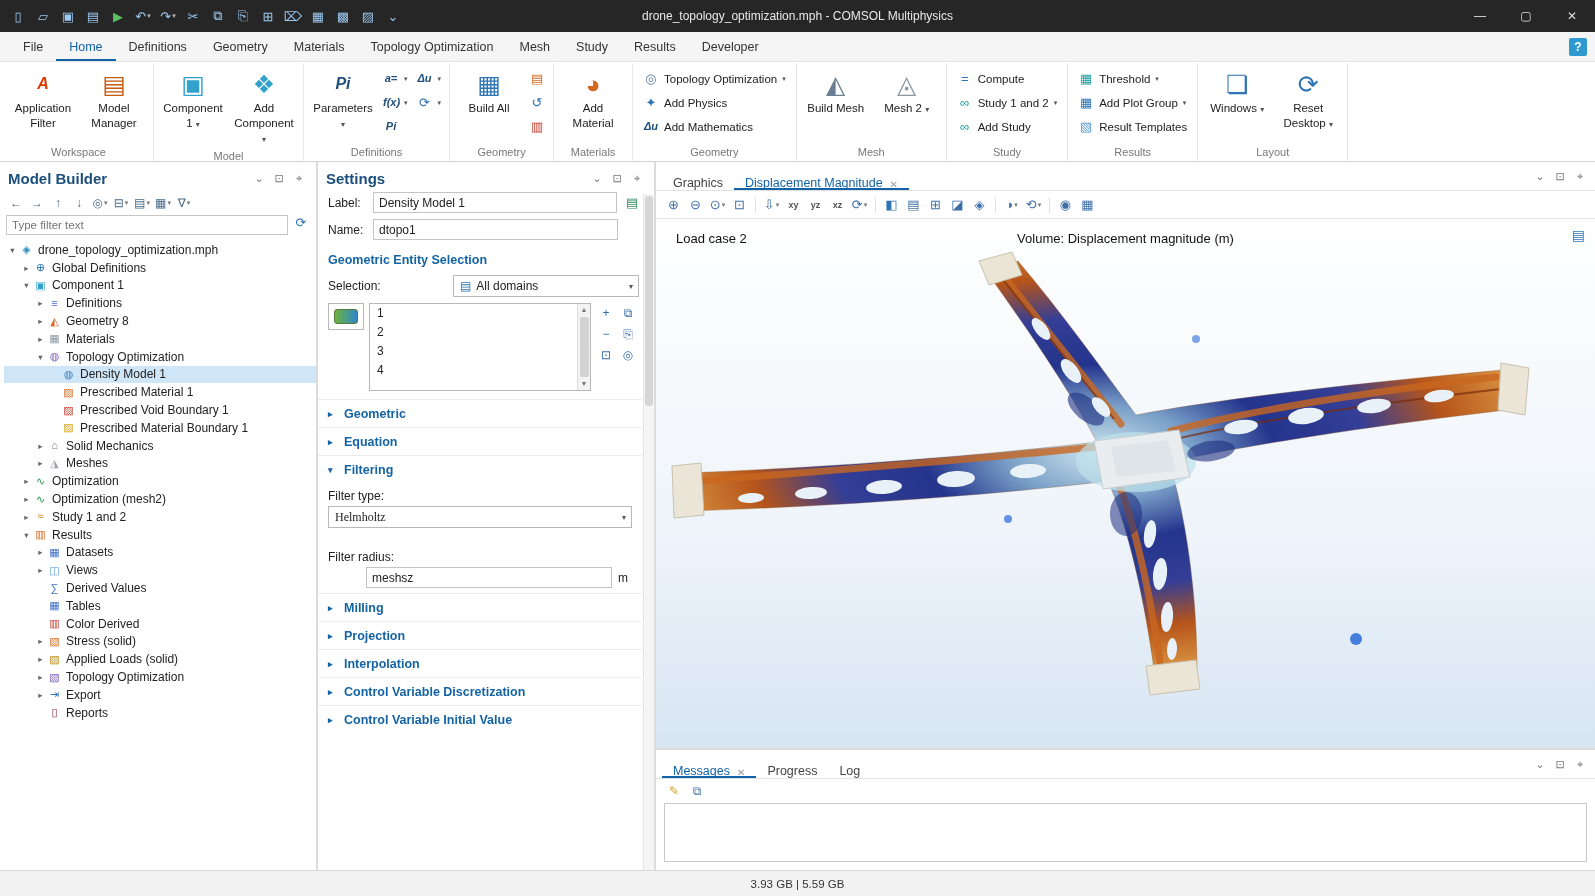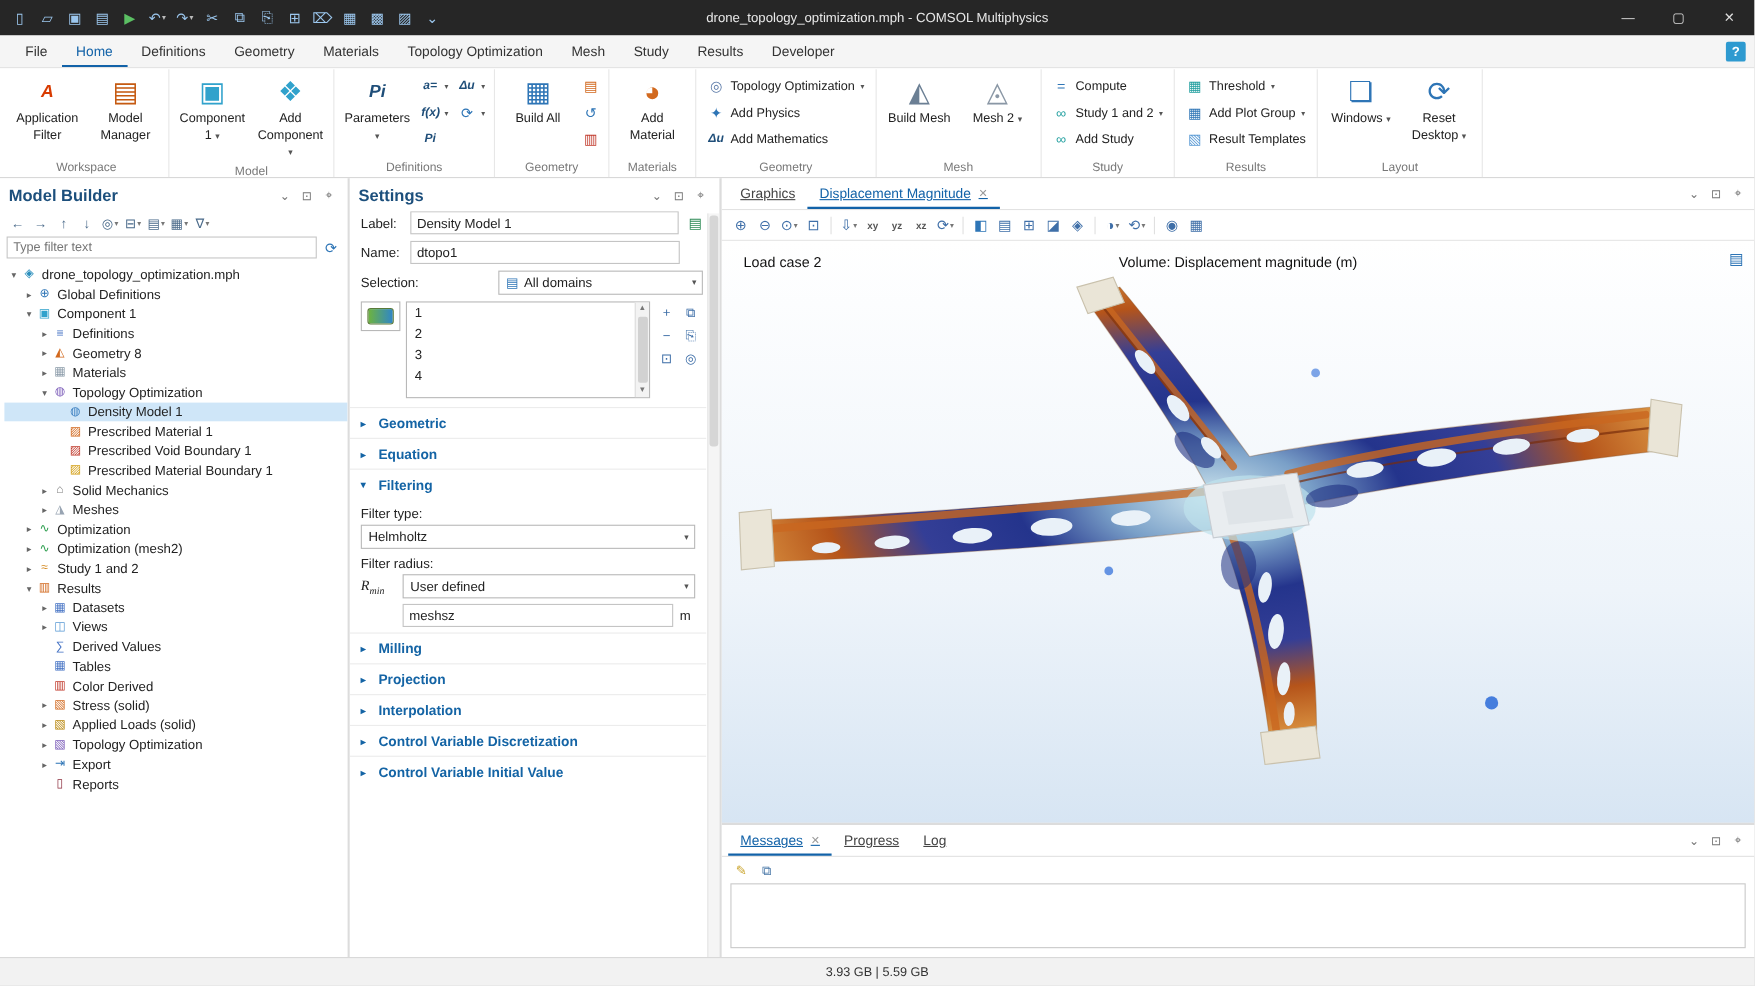--- a/index.html
+++ b/index.html
@@ -47,21 +47,21 @@
   .settings-panel { width:338px; border-right:2px solid #dcdcdc; flex:none; position:relative; overflow:hidden; }
   .panel-header { height:30px; display:flex; align-items:center; padding:2px 8px 0; flex:none; }
   .panel-title { font-size:15px; font-weight:bold; color:#1c4f7c; flex:1; white-space:nowrap; }
   .panel-icons { display:flex; gap:2px; }
   .panel-icons .p-ico { width:18px; text-align:center; color:#777; font-size:11px; }
 
   
   .mb-toolbar { display:flex; align-items:center; gap:1px; padding:1px 6px 3px; flex:none; }
   .mb-tool { min-width:20px; height:19px; display:flex; align-items:center; justify-content:center; color:#4a6a8a; font-size:12px; border-radius:2px; }
   .mb-tool .dd { font-size:7px; color:#777; margin-left:1px; }
-  .mb-filter { display:flex; align-items:center; gap:4px; margin:0 6px 4px; flex:none; }
+  .mb-filter { display:flex; align-items:flex-start; gap:4px; margin:0 6px 4px; flex:none; }
   .mb-filter input { flex:1; height:20px; border:1px solid #c6c6c6; padding:0 5px; font-size:11.5px; font-family:inherit; color:#333; }
   .mb-refresh { color:#2e75b6; font-size:13px; width:18px; text-align:center; }
   .tree { flex:1; overflow:hidden; padding:2px 0 0 4px; }
   .tree-row { display:flex; align-items:center; height:17.8px; white-space:nowrap; padding-right:4px; }
   .tree-row.selected { background:#cfe6f8; }
   .tw { width:13px; flex:none; font-size:8.5px; color:#666; text-align:center; }
   .ti { width:15px; flex:none; text-align:center; font-size:11px; line-height:1; margin-right:4px; }
   .tl { font-size:12px; color:#222; }
 
   
@@ -76,21 +76,21 @@
   .section-h.noline { border-top:none; }
   .section-h .chev { font-size:9px; width:10px; }
   .collapse-row { display:flex; align-items:center; gap:6px; color:#1464a5; font-weight:bold; font-size:12.5px; padding:7px 10px 6px; border-top:1px solid #ececec; }
   .collapse-row .chev { font-size:9px; width:10px; }
   .ges-row { display:flex; align-items:center; margin:2px 0 6px 10px; }
   .ges-row .glabel { width:125px; flex:none; }
   .dropdown { height:22px; border:1px solid #b8b8b8; background:#fff; display:flex; align-items:center; gap:5px; padding:0 20px 0 6px; position:relative; font-size:12px; color:#222; }
   .dropdown::after { content:"▾"; position:absolute; right:5px; top:50%; transform:translateY(-50%); font-size:8px; color:#555; }
   .dropdown .dd-ico { color:#2e75b6; font-size:12px; }
   .dropdown.w190 { width:186px; }
-  .dropdown.full { margin:2px 10px 6px; }
+  .dropdown.full { margin:2px 10px 22px;font-family:Liberation Serif, serif; }
   .dropdown.grow { flex:1; }
   .flabel { margin:6px 10px 3px; }
   .sel-block { display:flex; gap:5px; margin:2px 4px 8px 10px; }
   .sel-thumb { width:36px; height:27px; border:1px solid #b8b8b8; display:flex; align-items:center; justify-content:center; flex:none; }
   .sel-thumb .pill { width:24px; height:15px; border-radius:3px; background:linear-gradient(90deg,#6db33f,#2f86c8); border:1px solid #5a7a3a; }
   .sel-listwrap { flex:1; height:88px; border:1px solid #b8b8b8; position:relative; background:#fff; }
   .sel-rows { position:absolute; inset:0 13px 0 0; overflow:hidden; }
   .sel-row { height:19px; line-height:19px; padding-left:7px; font-size:12px; }
   .sel-scroll { position:absolute; top:0; right:0; bottom:0; width:13px; background:#f3f3f3; border-left:1px solid #ddd; display:flex; flex-direction:column; align-items:center; }
   .sarr { font-size:7px; color:#777; height:12px; line-height:12px; }
@@ -103,21 +103,21 @@
   .rsym sub { font-size:9px; }
   .text-input.grow { flex:1; }
   .unit { width:14px; text-align:left; color:#222; }
   .settings-scroll { position:absolute; top:32px; right:0; bottom:0; width:11px; background:#f5f5f5; border-left:1px solid #e4e4e4; }
   .settings-scroll .thumb { position:absolute; top:2px; left:1px; width:8px; height:210px; background:#d6d6d6; border-radius:3px; }
 
   
   .gfx { flex:1; display:flex; flex-direction:column; min-width:0; min-height:0; }
   .dtabbar { height:29px; background:#fff; border-bottom:1px solid #e2e2e2; display:flex; align-items:stretch; padding:0 6px; flex:none; }
   .dtabs { display:flex; }
-  .dtab { display:flex; align-items:center; gap:7px; padding:0 11px; font-size:12.5px; color:#444;text-decoration:underline; }
+  .dtab { display:flex; align-items:flex-end; gap:7px; padding:0 11px; font-size:12.5px; color:#444; }
   .dtab.active { color:#1262a8; box-shadow:inset 0 -2px 0 #1262a8; }
   .tab-close { font-size:10px; color:#999; }
   .dtabbar .panel-icons { margin-left:auto; align-self:center; }
   .gfx-toolbar { height:28px; background:#fff; border-bottom:1px solid #e6e6e6; display:flex; align-items:center; gap:1px; padding:0 7px; flex:none; }
   .gt-icon { min-width:21px; height:22px; display:flex; align-items:center; justify-content:center; color:#3f6fa8; font-size:13px; border-radius:2px; padding:0 1px; }
   .gt-icon.txt { font-size:9px; font-weight:bold; color:#555; }
   .gt-icon .dd { font-size:7px; color:#777; margin-left:1px; }
   .gt-sep { width:1px; height:16px; background:#e0e0e0; margin:0 4px; }
   .canvas { flex:1; position:relative; min-height:0; }
   .canvas svg { position:absolute; inset:0; width:100%; height:100%; }
@@ -538,20 +538,23 @@
         <div class="field-row">
           <label class="field-label">Label:</label>
           <input class="text-input wide" value="Density Model 1" style="">
           <span class="mini-btn">▤</span>
         </div>
         <div class="field-row">
           <label class="field-label">Name:</label>
           <input class="text-input wide" value="dtopo1" style="">
         </div>
 
+        <div class="section-h noline">
+          <span>Geometric Entity Selection</span>
+        </div>
         <div class="ges-row">
           <span class="glabel">Selection:</span>
           <div class="dropdown w190">
             <span class="dd-ico">▤</span>
             <span>All domains</span>
           </div>
         </div>
 
         <div class="sel-block">
           <div class="sel-thumb">
@@ -593,26 +596,20 @@
 
         <div class="section-h">
           <span class="chev">▾</span>
           <span>Filtering</span>
         </div>
         <div class="flabel">Filter type:</div>
         <div class="dropdown full">
           <span>Helmholtz</span>
         </div>
         <div class="flabel">Filter radius:</div>
-        <div class="radius-row">
-          <span class="rsym"><i>R</i><sub>min</sub></span>
-          <div class="dropdown grow">
-            <span>User defined</span>
-          </div>
-        </div>
         <div class="radius-row indent">
           <input class="text-input grow" value="meshsz" style="">
           <span class="unit">m</span>
         </div>
 
         <div id="sections-bottom">
             <div class="collapse-row">
               <span class="chev">▸</span>
               <span>Milling</span>
             </div>

